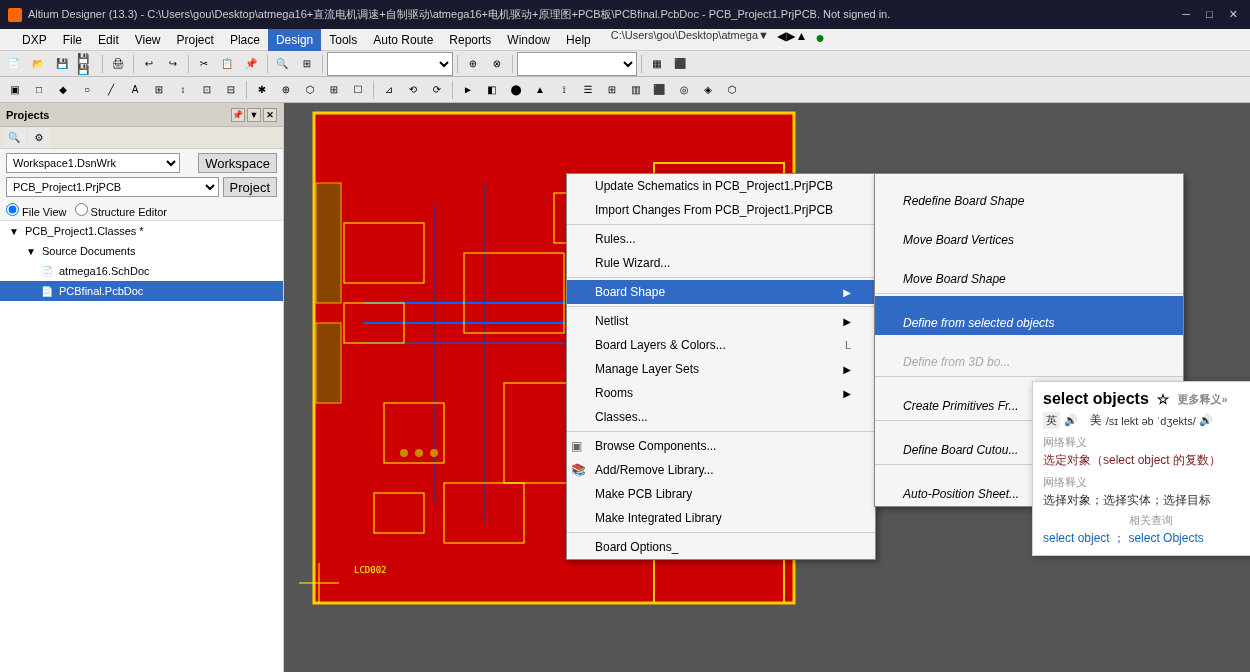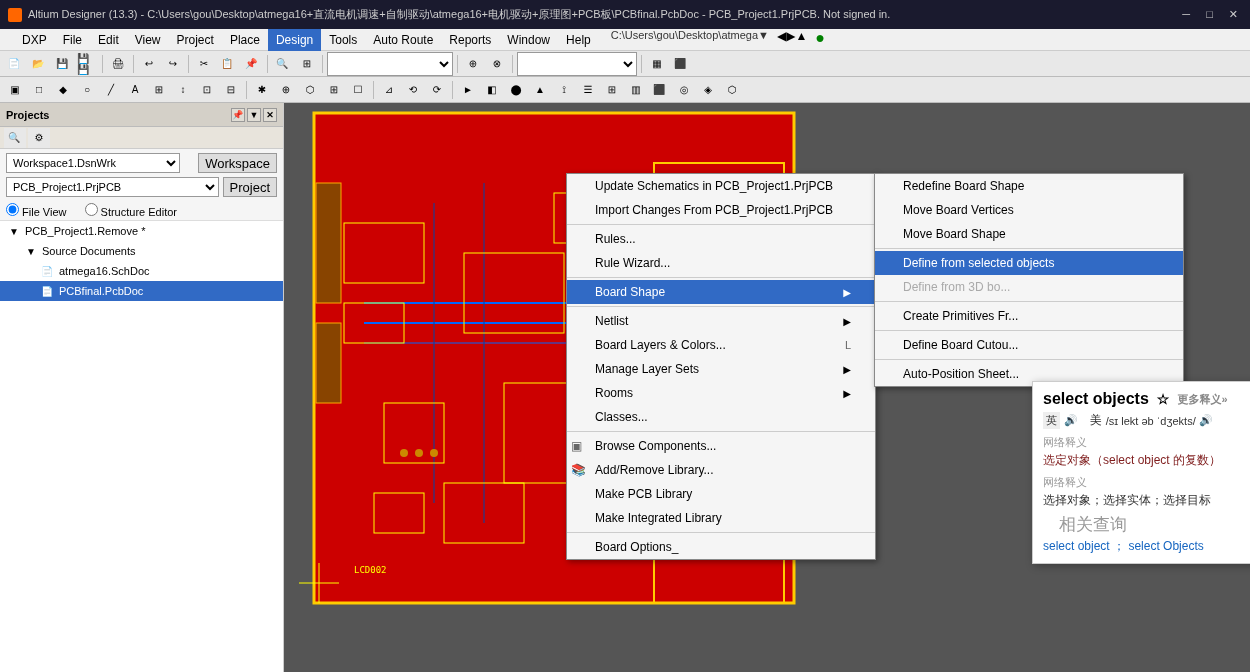--- a/index.html
+++ b/index.html
@@ -47,21 +47,21 @@
     .sidebar-ctrl-btn { width: 14px; height: 14px; background: #e0ddd5; border: 1px solid #999; font-size: 9px; display: flex; align-items: center; justify-content: center; cursor: pointer; }
 
     #sidebar-toolbar { height: 22px; background: #e8e4dc; border-bottom: 1px solid #ccc; display: flex; align-items: center; padding: 0 4px; gap: 2px; }
 
     #workspace-row { padding: 4px 6px; display: flex; align-items: center; gap: 18px; }
     .ws-combo { height: 20px; border: 1px solid #999; background: white; font-size: 11px; flex: 1; padding: 0 2px; }
     .ws-btn { height: 20px; padding: 0 6px; background: #ddd; border: 1px solid #999; font-size: 13px; cursor: pointer; }
 
     #project-row { padding: 0 6px 4px; display: flex; align-items: center; gap: 4px; }
 
-    #radio-row { padding: 2px 6px; display: flex; align-items: center; gap: 18px; font-size: 11px; }
+    #radio-row { padding: 2px 6px; display: flex; align-items: center; gap: 8px; font-size: 11px; }
 
     #tree-area { flex: 1; overflow-y: auto; background: white; border-top: 1px solid #ddd; }
     .tree-item { padding: 2px 6px; font-size: 11px; cursor: pointer; display: flex; align-items: center; gap: 3px; }
     .tree-item.selected { background: #316ac5; color: white; }
     .tree-icon { width: 16px; height: 16px; display: inline-flex; align-items: center; justify-content: center; font-size: 10px; }
     .tree-indent { display: inline-block; width: 14px; }
 
     
     #content { flex: 1; position: relative; overflow: hidden; background: #666; }
 
@@ -86,30 +86,30 @@
     
     #dict-popup {
       position: absolute; top: 278px; left: 748px; width: 238px; background: white; border: 1px solid #ccc; box-shadow: 2px 2px 8px rgba(0,0,0,0.3); z-index: 200; padding: 8px 10px; font-size: 12px;
     }
     #dict-title { font-size: 18px; font-weight: bold; margin-bottom: 4px; display: flex; align-items: center; gap: 8px; }
     #dict-en { color: #333; font-size: 12px; margin-bottom: 4px; display: flex; align-items: center; gap: 4px; }
     #dict-section-title { font-size: 11px; color: #999; margin: 6px 0 2px; }
     #dict-cn { font-size: 12px; color: #7f1d1d; margin-bottom: 6px; }
     #dict-net-title { font-size: 11px; color: #999; margin: 4px 0 2px; }
     #dict-net { font-size: 12px; color: #333; }
-    #dict-related-title { font-size: 17px; color: #999; margin: 4px 16px 2px; }
+    #dict-related-title { font-size: 11px; color: #999; margin: 4px 16px 2px; text-align: center; }
     #dict-related-links { font-size: 12px; color: #1565c0; }
 
     
     .dm-item.board-shape-hl { background: #316ac5; color: white; }
 
     
     .bs-item.hl { background: #316ac5; color: white; }
 
-    .bs-item { padding: 5px 24px 5px 28px; font-size: 12px; cursor: pointer; display: flex; align-items: flex-start; justify-content: space-between; white-space: nowrap; }
+    .bs-item { padding: 20px 24px 5px 28px; font-size: 12px; cursor: pointer; display: flex; align-items: flex-start; justify-content: space-between; white-space: nowrap; font-style: italic; }
     .bs-item.disabled { color: #aaa; }
     .bs-separator { height: 1px; background: #ccc; margin: 2px 0; }
   </style>
 </head>
 <body>
 
 <div id="titlebar">
   <div id="titlebar-left">
     <span id="titlebar-icon"></span>
     <span>Altium Designer (13.3) - C:\Users\gou\Desktop\atmega16+直流电机调速+自制驱动\atmega16+电机驱动+原理图+PCB板\PCBfinal.PcbDoc - PCB_Project1.PrjPCB. Not signed in.</span>
@@ -249,21 +249,21 @@
       <label>
         <input type="radio" name="view" style=""> 
         <span>Structure Editor</span>
       </label>
     </div>
 
     <div id="tree-area">
 
     <div class="tree-item">
           <span class="tree-icon">▼</span>
-          <span>PCB_Project1.Remove *</span>
+          <span>PCB_Project1.Classes *</span>
         </div>
         <div class="tree-item">
           <span class="tree-indent"></span>
           <span class="tree-icon">▼</span>
           <span>Source Documents</span>
         </div>
         <div class="tree-item">
           <span class="tree-indent"></span>
           <span class="tree-indent"></span>
           <span class="tree-icon">📄</span>

